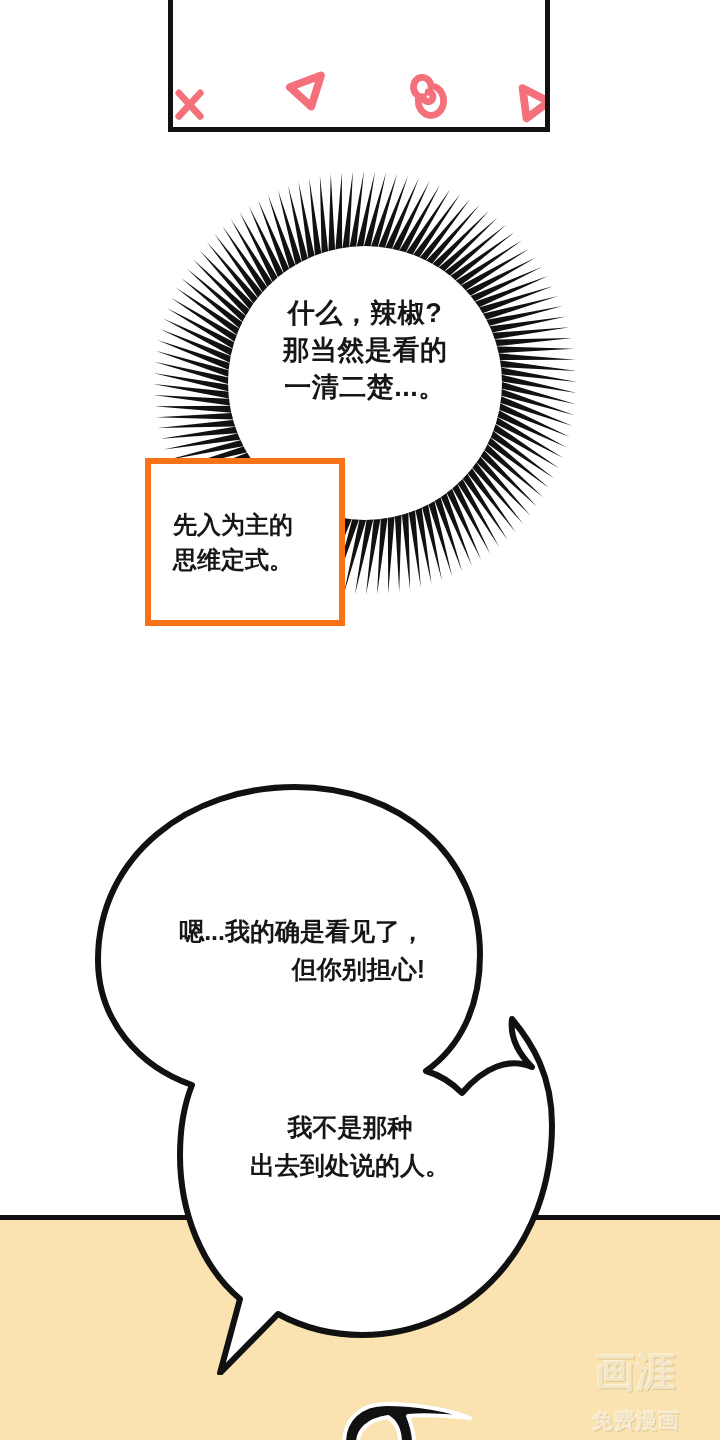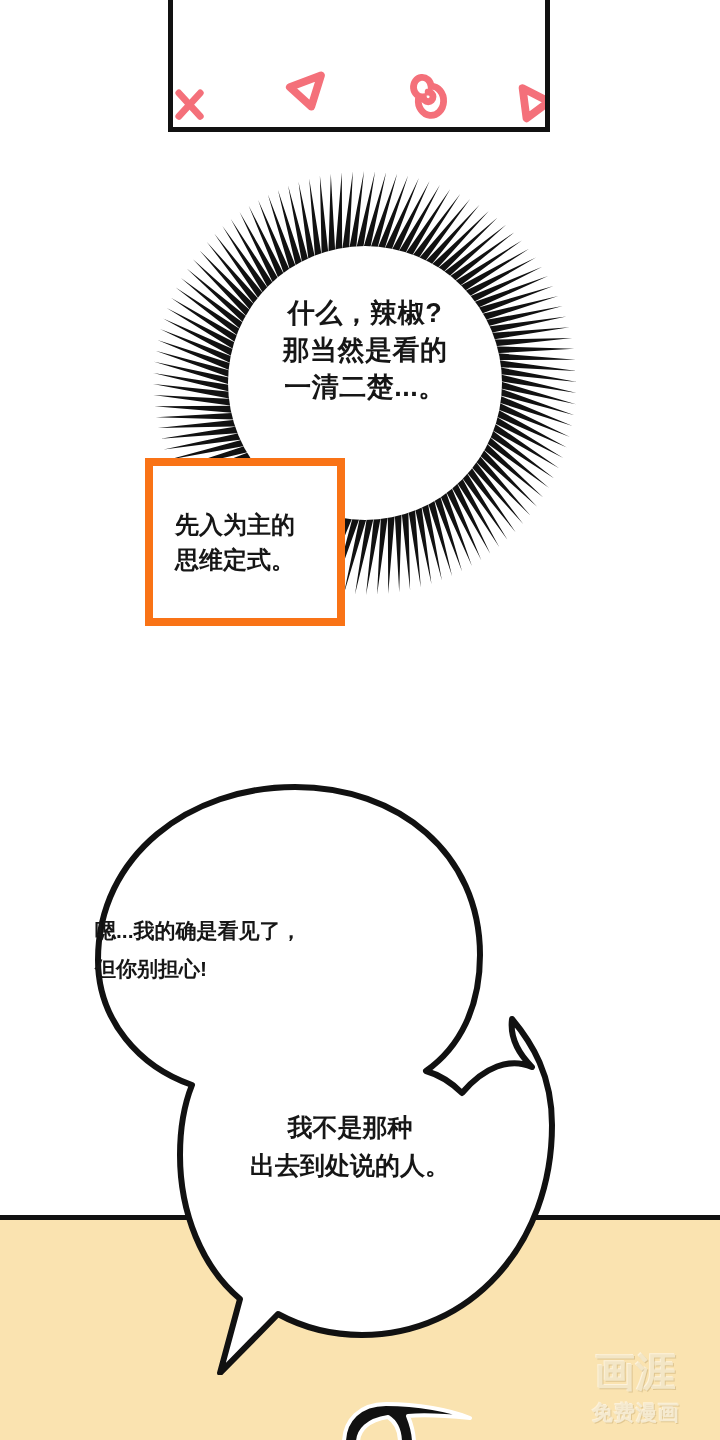--- a/index.html
+++ b/index.html
@@ -69,21 +69,21 @@
   }
 
   
   .narration-box {
     position: absolute;
     left: 145px;
     top: 458px;
     width: 200px;
     height: 168px;
     background: #ffffff;
-    border: 8px solid #f97316;
+    border: 6px solid #f97316;
     display: flex;
     align-items: center;
     justify-content: flex-start;
     padding-left: 22px;
   }
   .narration-text {
     font-size: 24px;
     line-height: 35px;
     font-weight: 700;
     color: #161616;
@@ -99,22 +99,22 @@
     width: 480px;
     height: 600px;
   }
   .dialogue-wrap svg { display: block; }
 
   .bubble-text-top {
     position: absolute;
     left: 95px;
     top: 912px;
     width: 330px;
-    text-align: left;
-    font-size: 21px;
+    text-align: right;
+    font-size: 25px;
     line-height: 38px;
     font-weight: 700;
     color: #161616;
     white-space: pre-line;
   }
   .bubble-text-bottom {
     position: absolute;
     left: 205px;
     top: 1108px;
     width: 290px;
@@ -149,21 +149,21 @@
     line-height: 48px;
     font-weight: 700;
     color: #f3e6c6;
     letter-spacing: 1px;
     text-shadow:
        1px 1px 0 rgba(160,130,70,.30),
       -1px -1px 0 rgba(255,255,255,.55);
     margin-top: 48px;
   }
   .wm-sub {
-    margin-top: 4px;
+    margin-top: 12px;
     font-size: 21px;
     line-height: 26px;
     font-weight: 700;
     color: #f5ead0;
     letter-spacing: 1px;
     text-shadow:
        1px 1px 0 rgba(160,130,70,.28),
       -1px -1px 0 rgba(255,255,255,.5);
   }
 </style>

